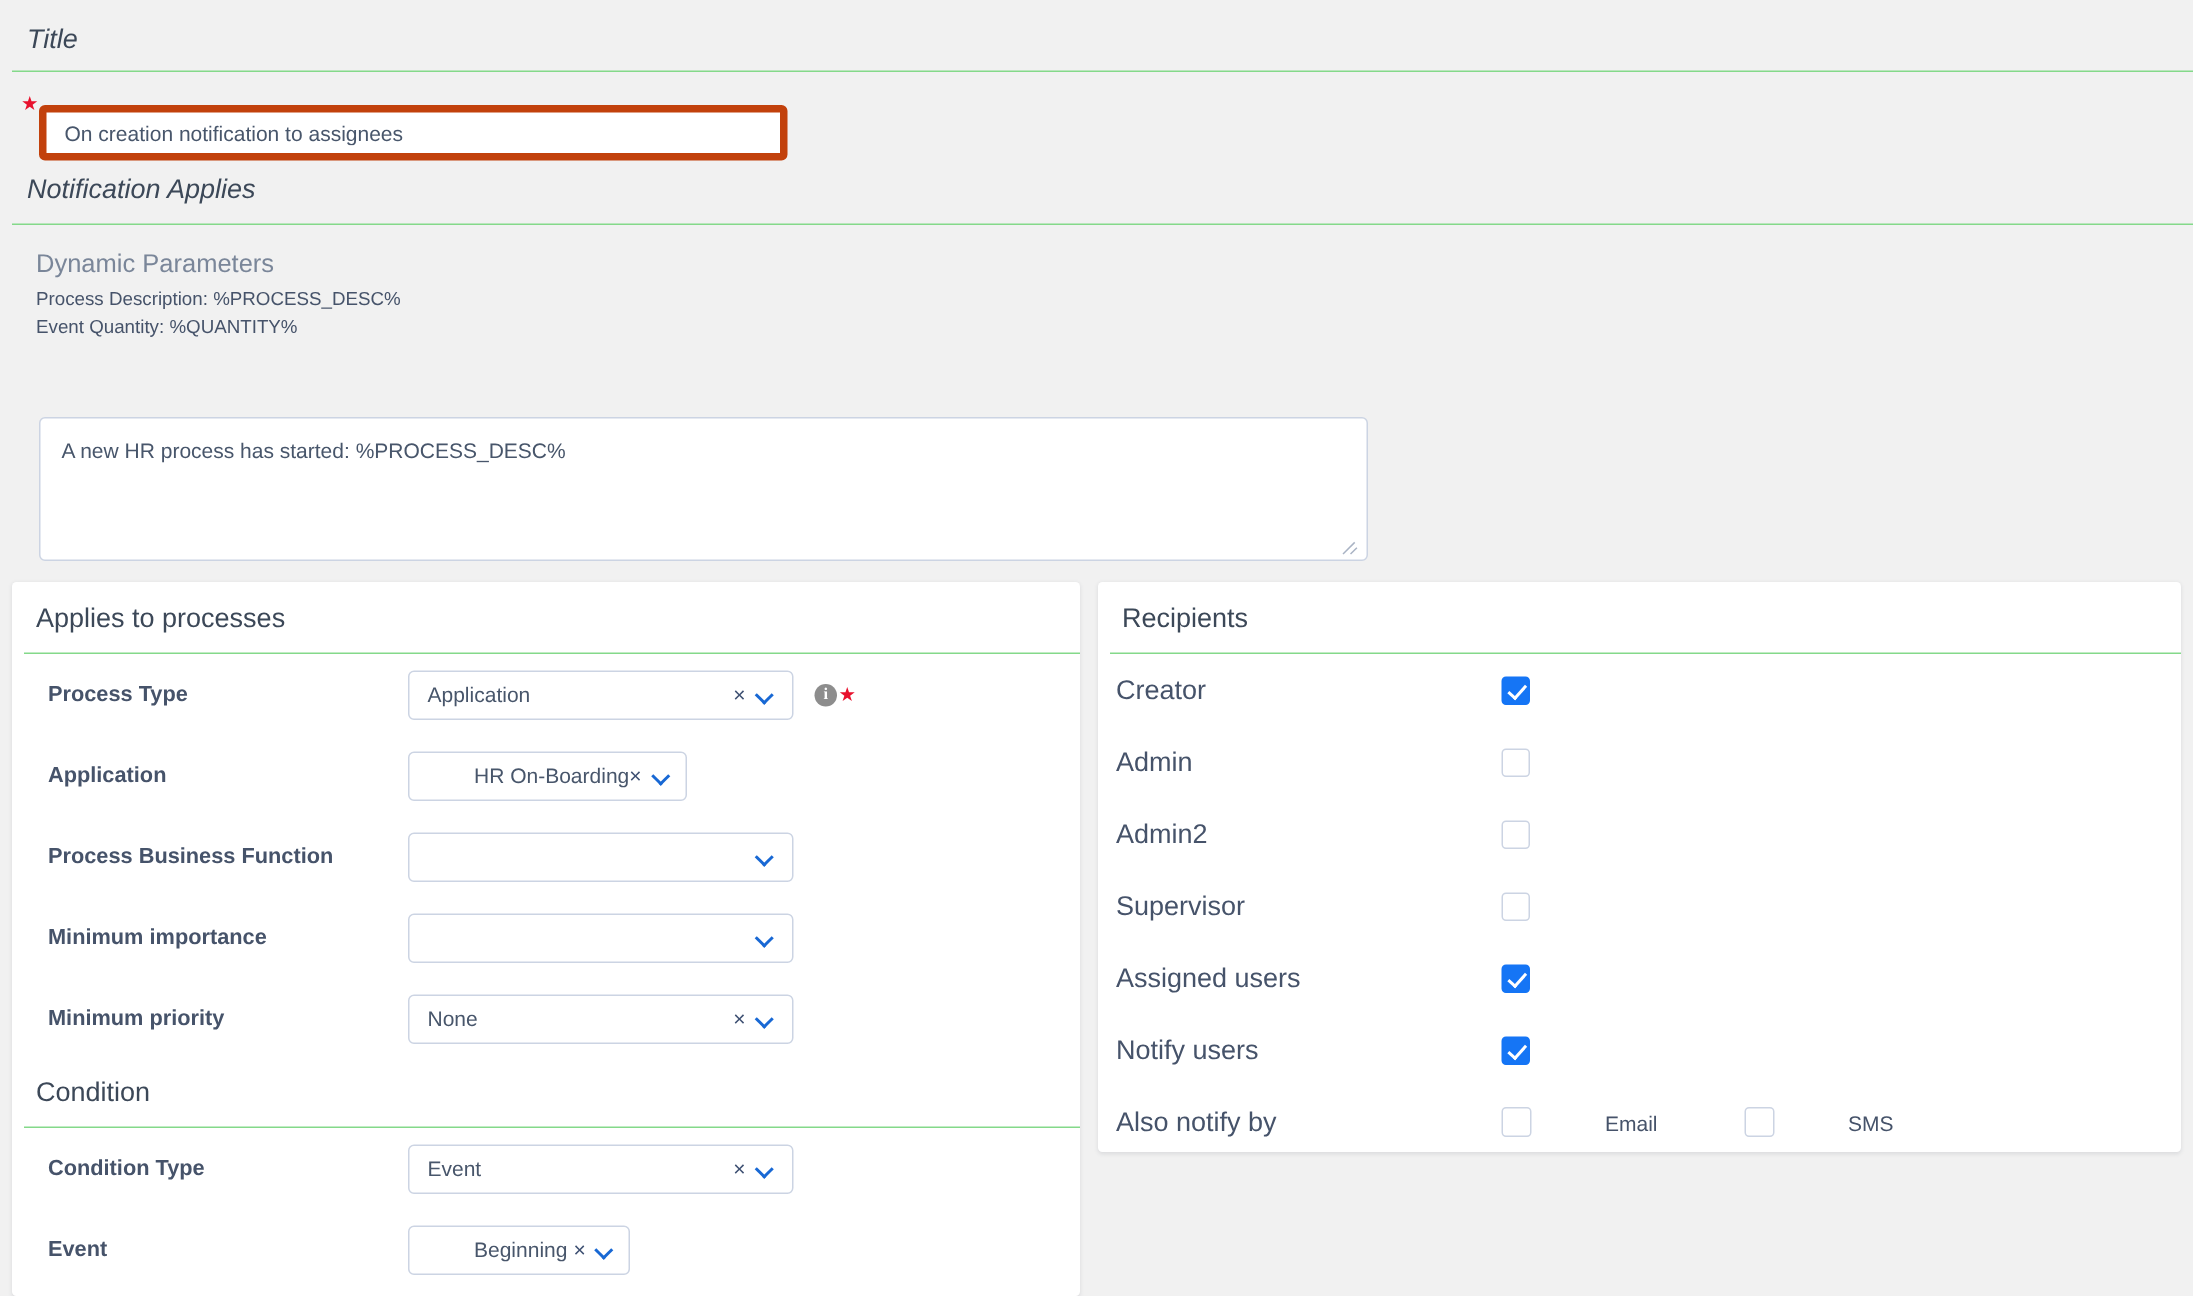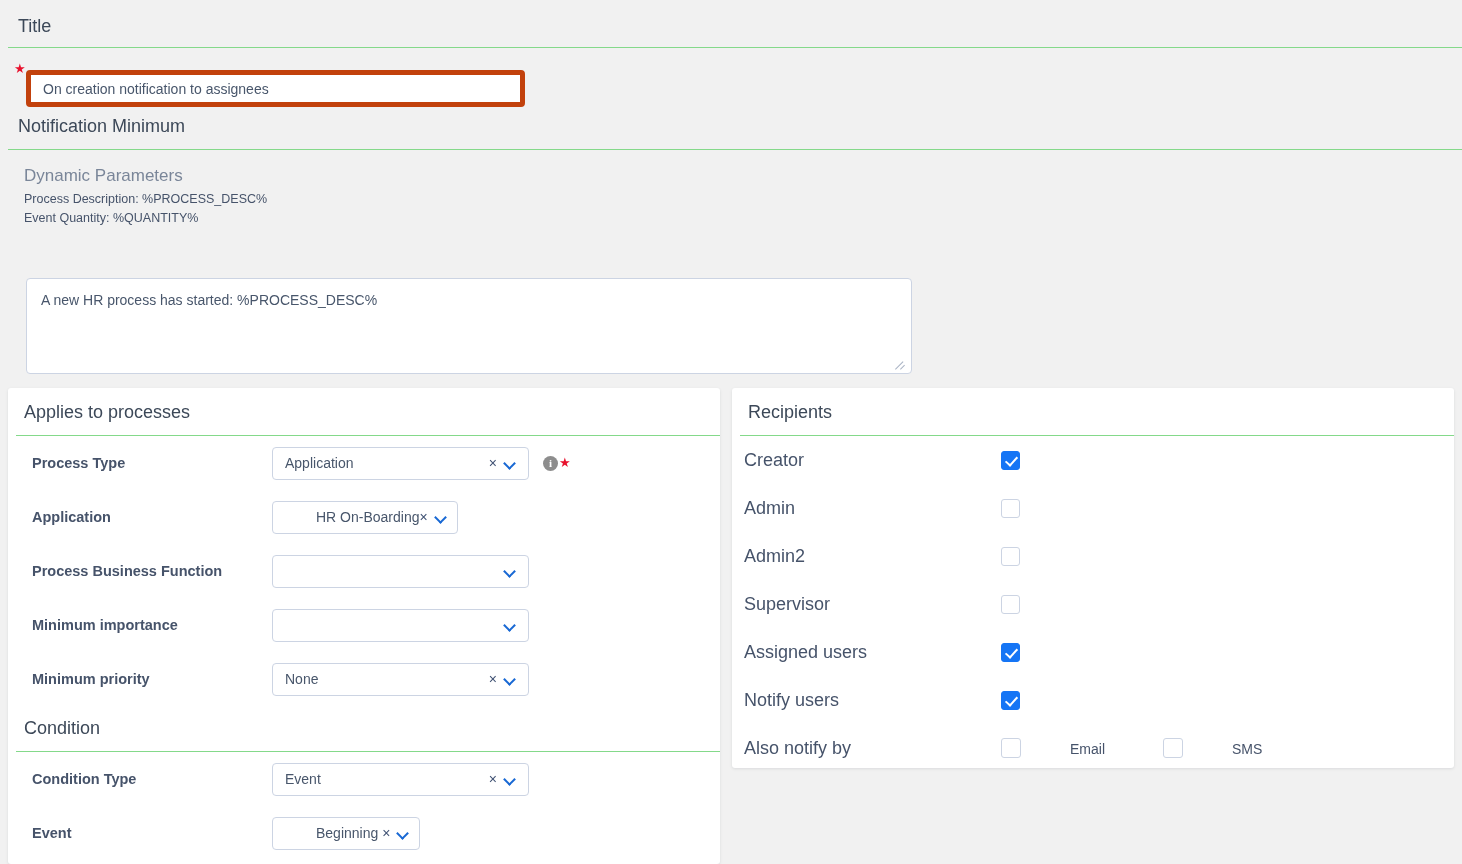--- a/index.html
+++ b/index.html
@@ -12,20 +12,21 @@
   }
   .page { position: relative; width: 1462px; height: 864px; background: #f1f1f1; }
 
   
   .top-zone { position: absolute; left: 0; top: 0; width: 1462px; }
 
   .section-head {
     font-size: 18px;
     color: #3c4858;
     padding-left: 18px;
+    font-style: italic;
   }
   .section-head.h-title { padding-top: 16px; padding-bottom: 10px; }
   .green-rule {
     height: 1px;
     background: #84d98a;
     margin-left: 8px;
     margin-right: 0px;
   }
 
   .req-star {
@@ -235,21 +236,21 @@
   <div class="top-zone">
 
     <div class="section-head h-title">Title</div>
     <div class="green-rule"></div>
 
     <div class="title-input-wrap">
       <span class="req-star" style="left:14px; top:14px;">★</span>
       <input class="text-input" type="text" value="On creation notification to assignees" style="">
     </div>
 
-    <div class="section-head h-msg">Notification Minimum</div>
+    <div class="section-head h-msg">Notification Applies</div>
     <div class="green-rule"></div>
 
     <div class="dyn-title">Dynamic Parameters</div>
     <div class="dyn-line">Process Description: %PROCESS_DESC%</div>
     <div class="dyn-line">Event Quantity: %QUANTITY%</div>
 
     <textarea class="msg-area" style="">A new HR process has started: %PROCESS_DESC%</textarea>
     <span class="resize-grip">
       <i></i>
         <i></i>

